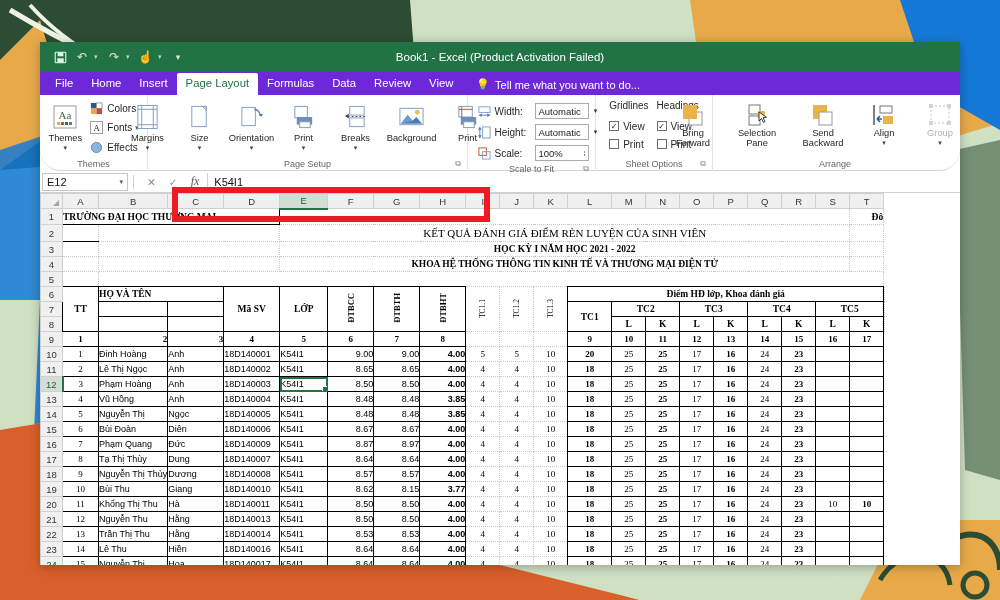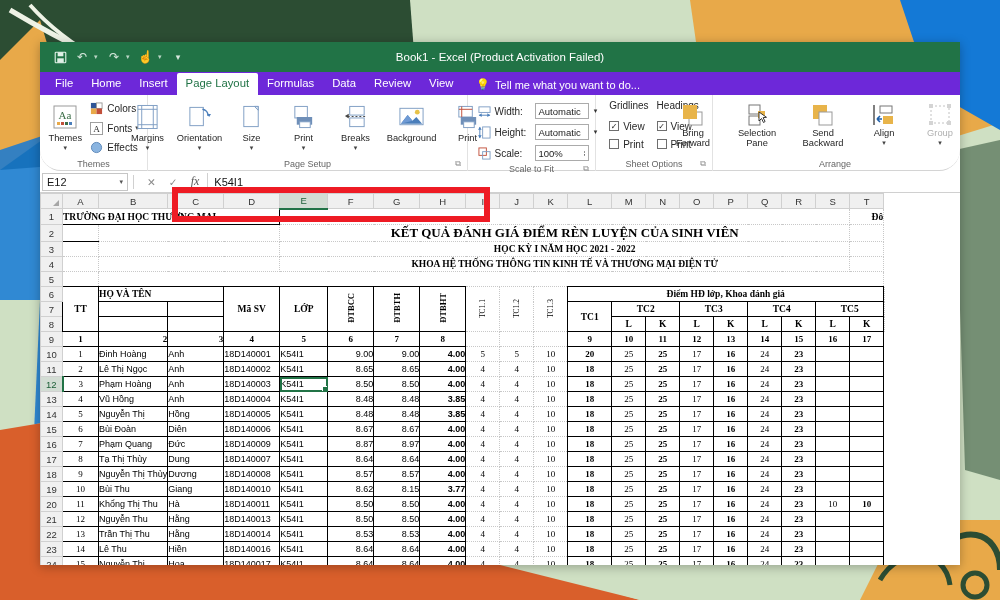--- a/index.html
+++ b/index.html
@@ -78,21 +78,21 @@
   .bigbtn {
     width: 52px; display: flex; flex-direction: column; align-items: center;
     font-size: 9.3px; color: #262626; text-align: center; line-height: 10px;
     padding-top: 2px;
   }
   .bigbtn .ic { height: 31px; display:flex; align-items:center; }
   .bigbtn .lb { margin-top: 1px; }
 
   .smrow { display: flex; align-items: center; gap: 3px; height: 20px; font-size: 10px; color: #262626;}
   .smrow .sic { width: 15px; height: 15px; display:flex; align-items:center; justify-content:center;}
-  .smcol { display: flex; flex-direction: column; justify-content: flex-end; height: 58px;}
+  .smcol { display: flex; flex-direction: column; justify-content: flex-start; height: 58px;}
   .dropcar { font-size: 7px; color: #444; }
 
   .fieldbox {
     border: 1px solid #ababab; background: #fff; height: 16px; width: 54px;
     font-size: 9.5px; color: #222; display: flex; align-items: center;
     padding-left: 3px; justify-content: space-between; gap: 13px;
   }
   .fieldbox .c { font-size: 7px; padding-right: 2px; color: #333; }
   .lbl { font-size: 10px; color: #262626; width: 37px; }
 
@@ -152,21 +152,21 @@
   td.bdt { border-top: 1px solid #000; }
   td.bdb { border-bottom: 1px solid #000; }
   .ctr { text-align: center; }
   .rgt { text-align: right; padding-right: 3px; }
   .lft { text-align: left; padding-left: 2px; }
   .b { font-weight: bold; }
   .serif { font-family: "Liberation Serif", serif; }
   .tiny { font-size: 7.3px; }
   .t8 { font-size: 8px; }
 
-  .title1 { font-family:"Liberation Serif", serif; font-weight:bold; font-size:13px; }
+  .title1 { font-family:"Liberation Serif", serif; font-weight:normal; font-size:11px; }
   .title2 { font-family:"Liberation Serif", serif; font-weight:bold; font-size:9.5px; }
   .title3 { font-family:"Liberation Serif", serif; font-weight:bold; font-size:9.5px; }
   .hdrtxt { font-family:"Liberation Serif", serif; font-weight:bold; font-size:9.5px; }
 
   .vert { writing-mode: vertical-rl; transform: rotate(180deg);
           display:inline-block; font-family:"Liberation Serif", serif;
           font-weight: bold; font-size: 8.5px; }
   .vertn { writing-mode: vertical-rl; transform: rotate(180deg);
           display:inline-block; font-family:"Liberation Serif", serif;
           font-size: 7.5px; }
@@ -307,36 +307,36 @@
                 <line x1="3" y1="5" x2="23" y2="5" stroke="#7f9ec4"></line>
                 <line x1="3" y1="21" x2="23" y2="21" stroke="#7f9ec4"></line>
               </svg>
           </span>
           <span class="lb">Margins</span>
           <span class="dropcar">▾</span>
         </div>
         <div class="bigbtn">
           <span class="ic">
             <svg width="25" height="26" viewBox="0 0 26 26">
+                <rect x="5" y="2" width="15" height="21" fill="#fff" stroke="#7f9ec4"></rect>
+                <path d="M20,2 l-4,0 l4,4 z" fill="#dde7f3" stroke="#7f9ec4"></path>
+              </svg>
+          </span>
+          <span class="lb">Size</span>
+          <span class="dropcar">▾</span>
+        </div>
+        <div class="bigbtn">
+          <span class="ic">
+            <svg width="25" height="26" viewBox="0 0 26 26">
                 <rect x="3" y="3" width="14" height="19" fill="#fff" stroke="#7f9ec4"></rect>
                 <path d="M16,5 a7,7 0 0 1 6,7" stroke="#4a7ebb" stroke-width="1.6" fill="none"></path>
                 <path d="M23,13 l-2,-3 l4,0 z" fill="#4a7ebb"></path>
               </svg>
           </span>
           <span class="lb">Orientation</span>
-          <span class="dropcar">▾</span>
-        </div>
-        <div class="bigbtn">
-          <span class="ic">
-            <svg width="25" height="26" viewBox="0 0 26 26">
-                <rect x="5" y="2" width="15" height="21" fill="#fff" stroke="#7f9ec4"></rect>
-                <path d="M20,2 l-4,0 l4,4 z" fill="#dde7f3" stroke="#7f9ec4"></path>
-              </svg>
-          </span>
-          <span class="lb">Size</span>
           <span class="dropcar">▾</span>
         </div>
         <div class="bigbtn">
           <span class="ic">
             <svg width="25" height="26" viewBox="0 0 26 26">
                 <rect x="4" y="2" width="13" height="12" fill="#fff" stroke="#7f9ec4"></rect>
                 <rect x="6" y="13" width="16" height="8" fill="#6f8fb8"></rect>
                 <rect x="9" y="18" width="11" height="6" fill="#fff" stroke="#7f9ec4"></rect>
               </svg>
           </span>
@@ -845,21 +845,21 @@
             <td class="cell bd ctr serif b">16</td>
             <td class="cell bd ctr serif">24</td>
             <td class="cell bd ctr serif b">23</td>
             <td class="cell bd ctr serif"></td>
             <td class="cell bd ctr serif b"></td>
           </tr>
           <tr style="height: 14px;">
             <td class="rowhdr">14</td>
             <td class="cell bd ctr serif">5</td>
             <td class="cell bd lft tiny">Nguyễn Thị</td>
-            <td class="cell bd lft t8">Hồng</td>
+            <td class="cell bd lft t8">Ngọc</td>
             <td class="cell bd lft tiny">18D140005</td>
             <td class="cell bd lft t8">K54I1</td>
             <td class="cell bd rgt t8">8.48</td>
             <td class="cell bd rgt t8">8.48</td>
             <td class="cell bd rgt t8 b">3.85</td>
             <td class="cell ctr serif">4</td>
             <td class="cell ctr serif">4</td>
             <td class="cell ctr serif">10</td>
             <td class="cell bd ctr serif b">18</td>
             <td class="cell bd ctr serif">25</td>

